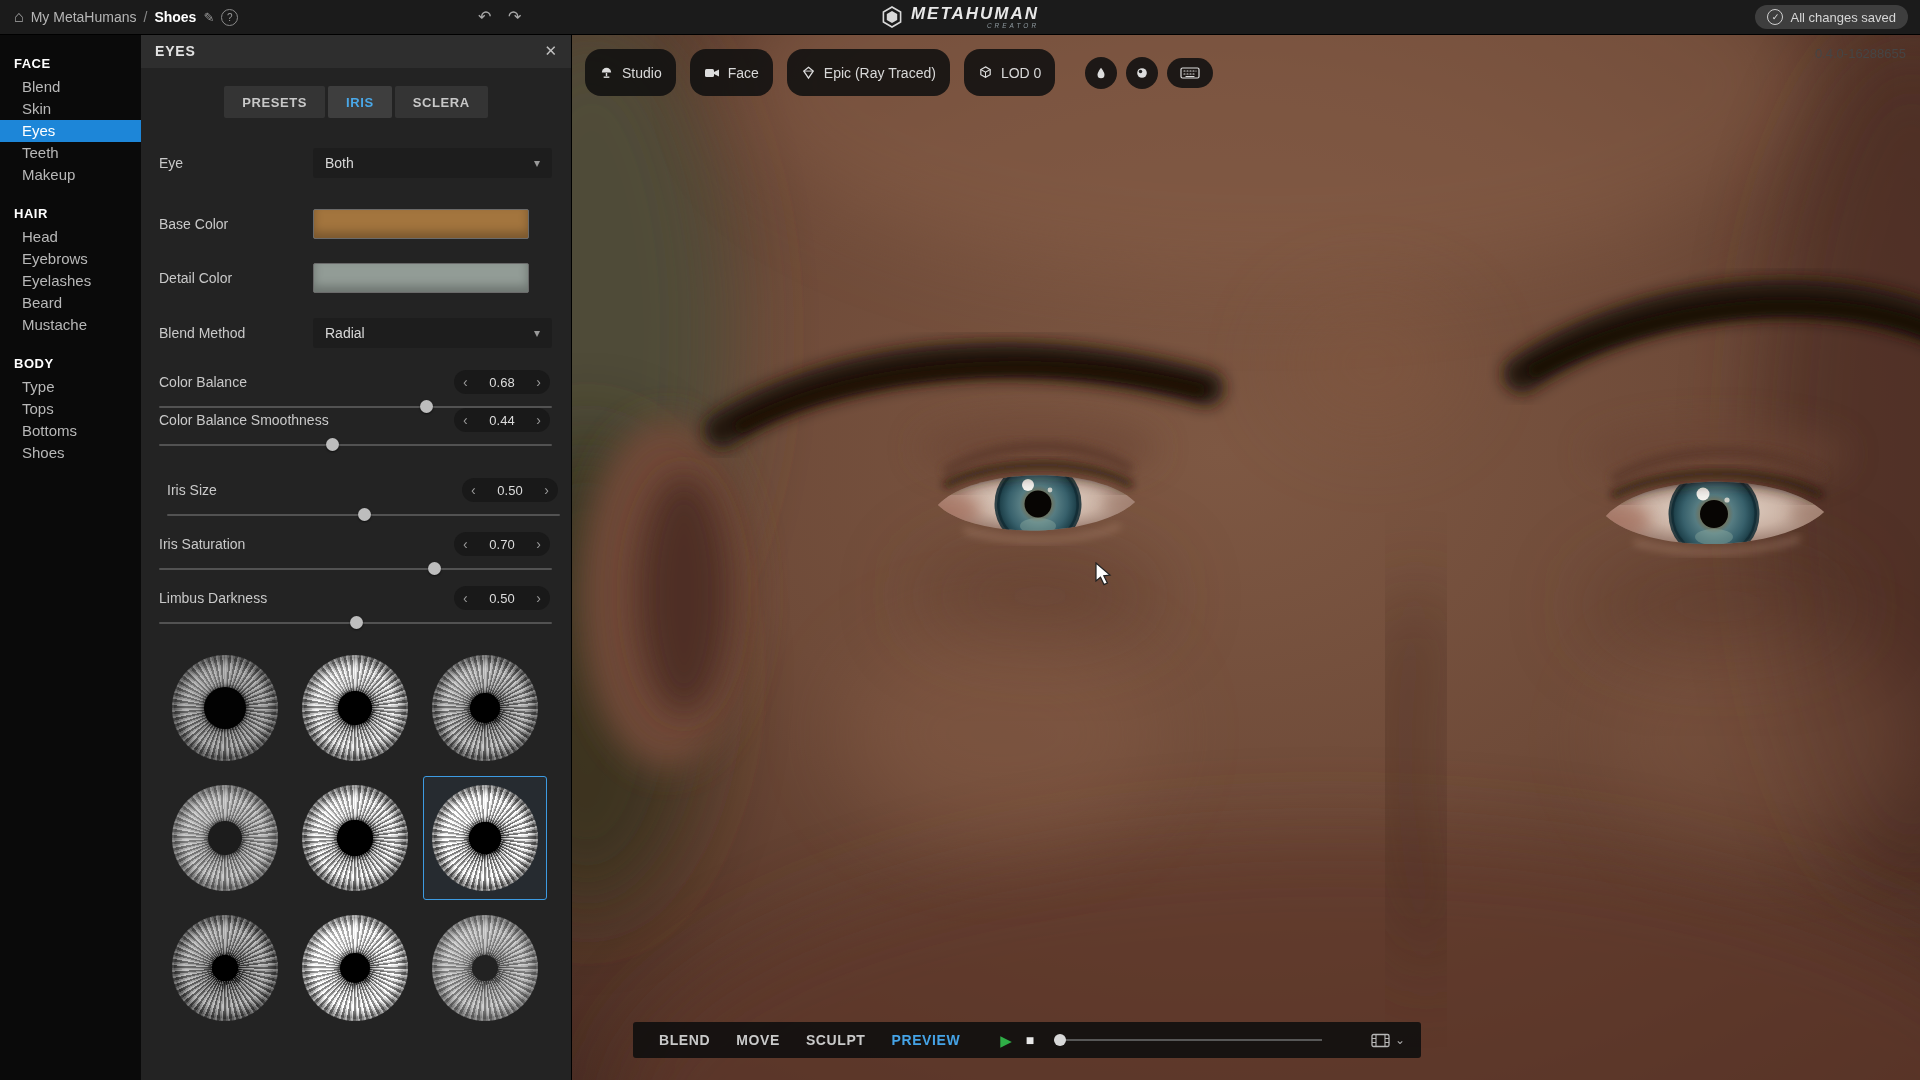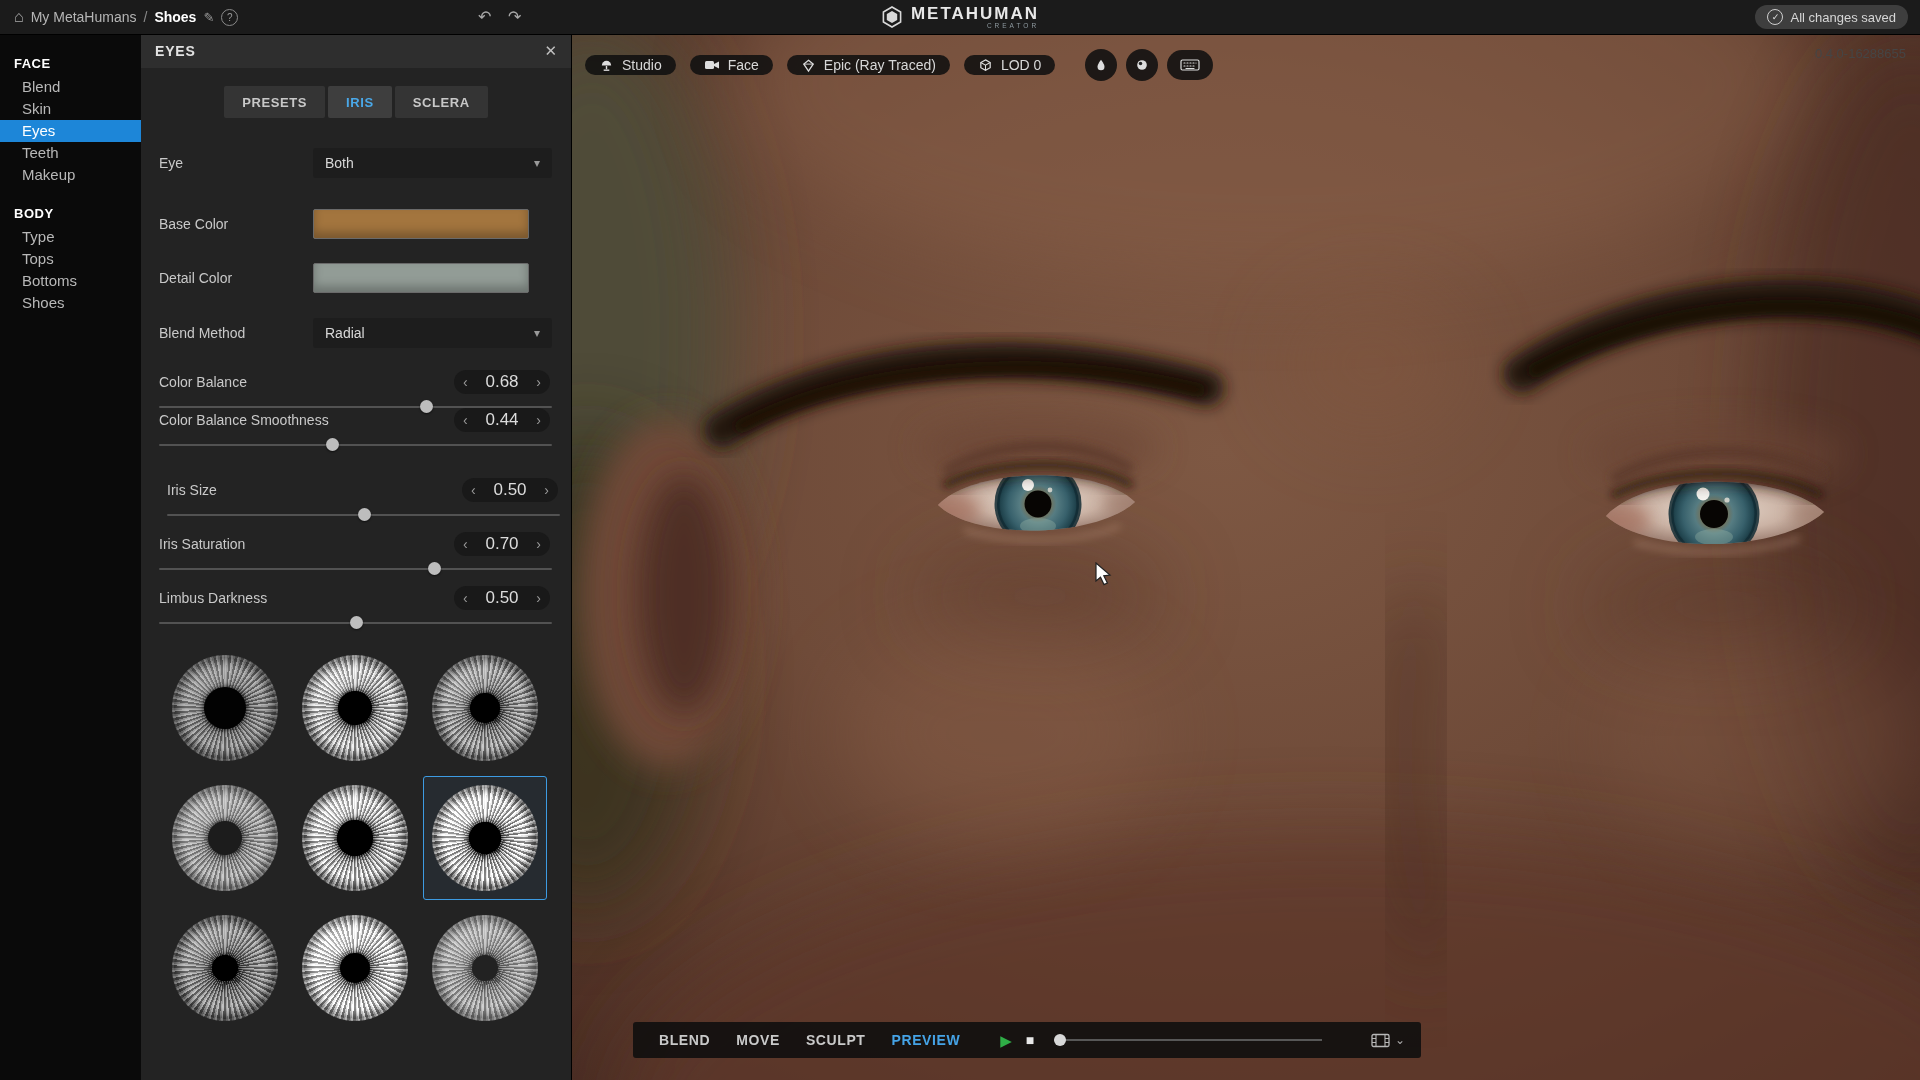--- a/index.html
+++ b/index.html
@@ -10,21 +10,21 @@
   .tb-left{position:absolute;left:14px;top:0;height:34px;display:flex;align-items:center;gap:7px;color:#b5b5b5;font-size:14px;}
   .tb-home{font-size:16px;color:#a8a8a8;cursor:pointer;}
   .crumb-root{color:#b5b5b5;cursor:pointer;}
   .crumb-sep{color:#8a8a8a;}
   .crumb-cur{color:#fff;font-weight:bold;}
   .tb-edit{color:#9a9a9a;font-size:13px;cursor:pointer;}
   .tb-help{display:inline-flex;align-items:center;justify-content:center;width:15px;height:15px;border:1px solid #8a8a8a;border-radius:50%;color:#9a9a9a;font-size:10px;cursor:pointer;}
   .tb-undo,.tb-redo{position:absolute;top:7px;color:#a8a8a8;font-size:16px;cursor:pointer;}
   .tb-undo{left:478px;}
   .tb-redo{left:508px;}
-  .tb-logo{position:absolute;left:0;right:0;top:0;height:34px;display:flex;align-items:center;justify-content:center;gap:8px;pointer-events:none;}
+  .tb-logo{position:absolute;left:0;right:0;top:0;height:34px;display:flex;align-items:center;justify-content:center;gap:8px;pointer-events:none;font-style:italic;}
   .logo-text{color:#e8e8e8;font-weight:bold;font-size:17px;letter-spacing:2px;}
   .logo-stack{display:flex;flex-direction:column;align-items:flex-end;line-height:1;}
   .logo-sub{color:#8f9aa0;font-size:6.5px;letter-spacing:3px;margin-top:1px;}
   .tb-right{position:absolute;right:12px;top:5px;}
   .saved-pill{display:inline-flex;align-items:center;gap:7px;height:24px;padding:0 12px;border-radius:13px;background:rgba(130,130,130,.35);color:#d6d6d6;font-size:13px;}
   .saved-check{display:inline-flex;align-items:center;justify-content:center;width:14px;height:14px;border:1px solid #cfcfcf;border-radius:50%;font-size:9px;color:#e4e4e4;}
 
   
   .sidebar{position:absolute;left:0;top:34px;width:141px;height:1046px;background:#0a0a0a;z-index:30;padding-top:18px;box-sizing:border-box;}
   .sb-section{margin-bottom:16px;}
@@ -43,21 +43,21 @@
 
   .row-label{position:absolute;left:18px;color:#c9c9c9;font-size:14px;line-height:30px;}
   .dropdown{position:absolute;left:172px;width:239px;height:30px;background:#1d1d1d;border-radius:3px;display:flex;align-items:center;color:#d8d8d8;font-size:14px;padding:0 12px;box-sizing:border-box;cursor:pointer;}
   .dd-chevron{margin-left:auto;color:#9a9a9a;font-size:12px;}
   .swatch{position:absolute;left:172px;width:214px;height:28px;border-radius:2px;border:1px solid #6a6a6a;cursor:pointer;box-shadow:inset 0 -6px 10px rgba(0,0,0,.25);}
 
   .slider-block{position:absolute;left:0;width:100%;height:46px;}
   .sl-label{position:absolute;left:18px;top:0;color:#c9c9c9;font-size:14px;line-height:24px;}
   .stepper{position:absolute;left:313px;top:0;width:96px;height:24px;background:#191919;border-radius:12px;display:flex;align-items:center;justify-content:space-between;padding:0 9px;box-sizing:border-box;}
   .st-arrow{color:#9a9a9a;font-size:14px;cursor:pointer;line-height:1;}
-  .st-value{color:#dcdcdc;font-size:17px;}
+  .st-value{color:#dcdcdc;font-size:13px;}
   .sl-track-wrap{position:absolute;left:18px;top:30px;width:393px;height:13px;cursor:pointer;}
   .sl-track{position:absolute;left:0;top:6px;width:100%;height:2px;background:#525252;border-radius:1px;}
   .sl-thumb{position:absolute;top:0;width:13px;height:13px;margin-left:-6px;background:#bdbdbd;border-radius:50%;box-shadow:0 1px 2px rgba(0,0,0,.6);}
 
   
   .iris-grid{position:absolute;left:22px;top:612px;display:flex;flex-direction:column;gap:6px;}
   .iris-row{display:flex;gap:6px;}
   .thumb{width:124px;height:124px;display:flex;align-items:center;justify-content:center;border:1px solid transparent;border-radius:3px;box-sizing:border-box;cursor:pointer;}
   .thumb.selected{border-color:#3d9be2;background:#262b30;}
   .iris{width:106px;height:106px;border-radius:50%;position:relative;
@@ -74,21 +74,21 @@
   .iris-5{filter:brightness(1.08) contrast(1.2);--pupil:36px;}
   .iris-6{filter:brightness(1.12) contrast(1.25);--pupil:32px;}
   .iris-7{filter:brightness(.85) contrast(1.15);--pupil:26px;}
   .iris-8{filter:brightness(1.18) contrast(1.1);--pupil:30px;}
   .iris-9{filter:brightness(1.05) contrast(.8);--pupil:26px;}
 
   
   .viewport{position:absolute;left:572px;top:34px;width:1348px;height:1046px;background:#3a2a20;overflow:hidden;cursor:default;}
   .vp-render{position:absolute;inset:0;}
   .vp-toolbar{position:absolute;left:13px;top:15px;display:flex;align-items:center;gap:14px;z-index:5;}
-  .vp-pill{display:flex;align-items:center;gap:8px;height:20px;padding:0 14px;border-radius:16px;background:rgba(16,16,16,.88);color:#d8d8d8;font-size:14px;cursor:pointer;}
+  .vp-pill{display:flex;align-items:center;gap:8px;height:47px;padding:0 14px;border-radius:16px;background:rgba(16,16,16,.88);color:#d8d8d8;font-size:14px;cursor:pointer;}
   .vp-pill svg{display:block;}
   .vp-circle{width:32px;height:32px;border-radius:50%;background:rgba(16,16,16,.88);display:flex;align-items:center;justify-content:center;cursor:pointer;}
   .vp-kbd{width:46px;height:30px;border-radius:15px;background:rgba(16,16,16,.88);display:flex;align-items:center;justify-content:center;cursor:pointer;}
   .vp-circle-group{display:flex;align-items:center;gap:9px;margin-left:16px;}
   .vp-version{position:absolute;right:14px;top:12px;color:#454545;font-size:13px;z-index:5;}
 
   .vp-bottombar{position:absolute;left:61px;top:988px;width:788px;height:36px;background:rgba(14,14,14,.88);border-radius:3px;display:flex;align-items:center;z-index:5;box-sizing:border-box;padding:0 16px 0 26px;}
   .mode-btn{color:#c9c9c9;font-size:14px;font-weight:bold;letter-spacing:.6px;margin-right:26px;cursor:pointer;}
   .mode-btn.selected{color:#45a3e6;}
   .play-btn{color:#2fae47;font-size:15px;margin-left:14px;cursor:pointer;line-height:1;}
@@ -136,20 +136,28 @@
   </div>
 
   <div class="sidebar">
     <div class="sb-section">
       <div class="sb-title">FACE</div>
       <div class="sb-item">Blend</div>
       <div class="sb-item">Skin</div>
       <div class="sb-item selected">Eyes</div>
       <div class="sb-item">Teeth</div>
       <div class="sb-item">Makeup</div>
+    </div>
+    <div class="sb-section">
+      <div class="sb-title">HAIR</div>
+      <div class="sb-item">Head</div>
+      <div class="sb-item">Eyebrows</div>
+      <div class="sb-item">Eyelashes</div>
+      <div class="sb-item">Beard</div>
+      <div class="sb-item">Mustache</div>
     </div>
     <div class="sb-section">
       <div class="sb-title">BODY</div>
       <div class="sb-item">Type</div>
       <div class="sb-item">Tops</div>
       <div class="sb-item">Bottoms</div>
       <div class="sb-item">Shoes</div>
     </div>
   </div>
 

